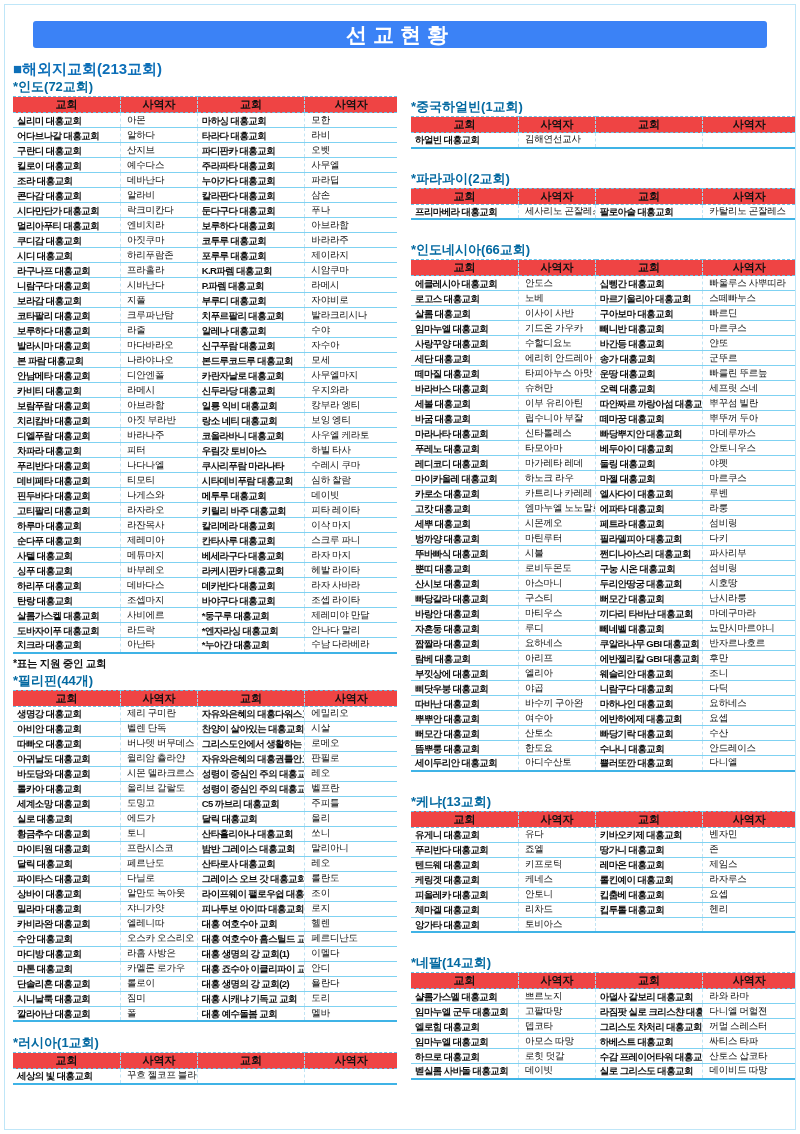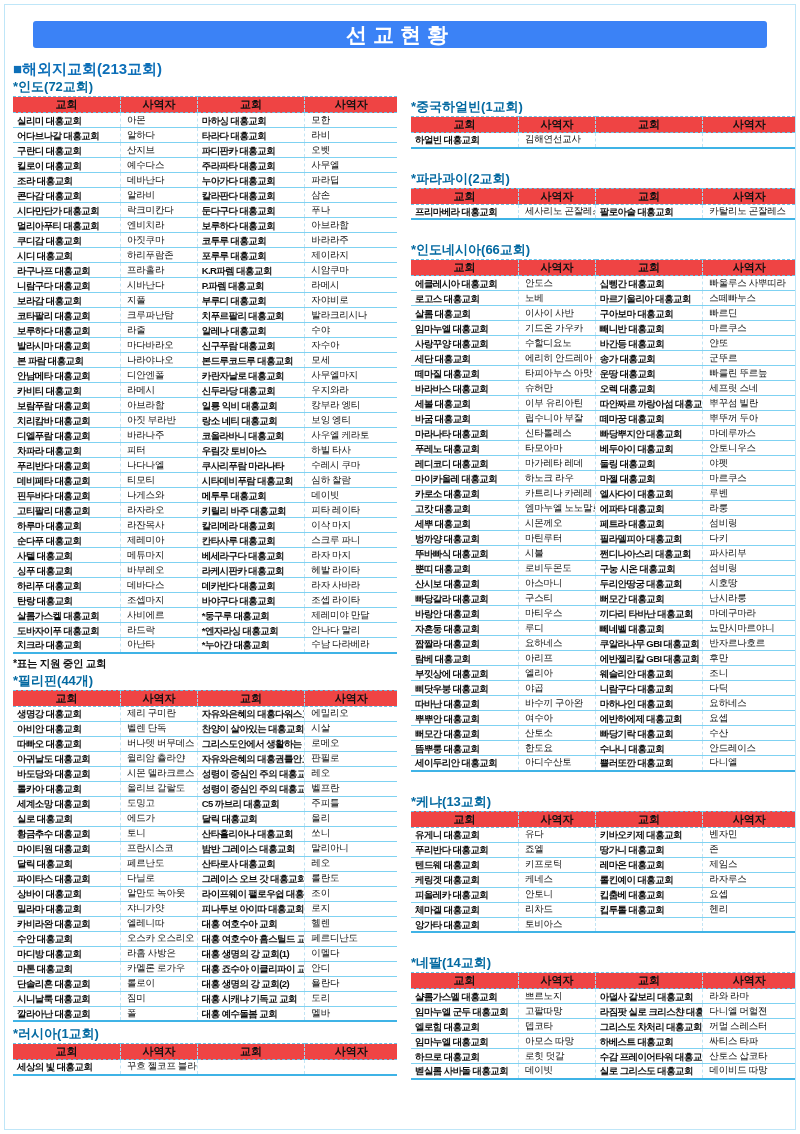--- a/index.html
+++ b/index.html
@@ -57,21 +57,21 @@
   }
   td.worker {
     font-family:"Liberation Serif","DejaVu Serif",serif;
     letter-spacing:-0.2px; padding-left:6px;
   }
   .footnote {
     text-align:left; font-size:10.5px; font-weight:bold;
     margin-top:3px; letter-spacing:-0.3px;
   }
   .sec { margin-top:0; }
-  .gap-sm { margin-top:4px; }
+  .gap-sm { margin-top:13px; }
   .gap-md { margin-top:22px; }
   .section-title { margin-bottom:1px; }
 </style>
 </head>
 <body>
 
 <div class="page">
 
   <div class="titlebar">
     <span>선교현황</span>

